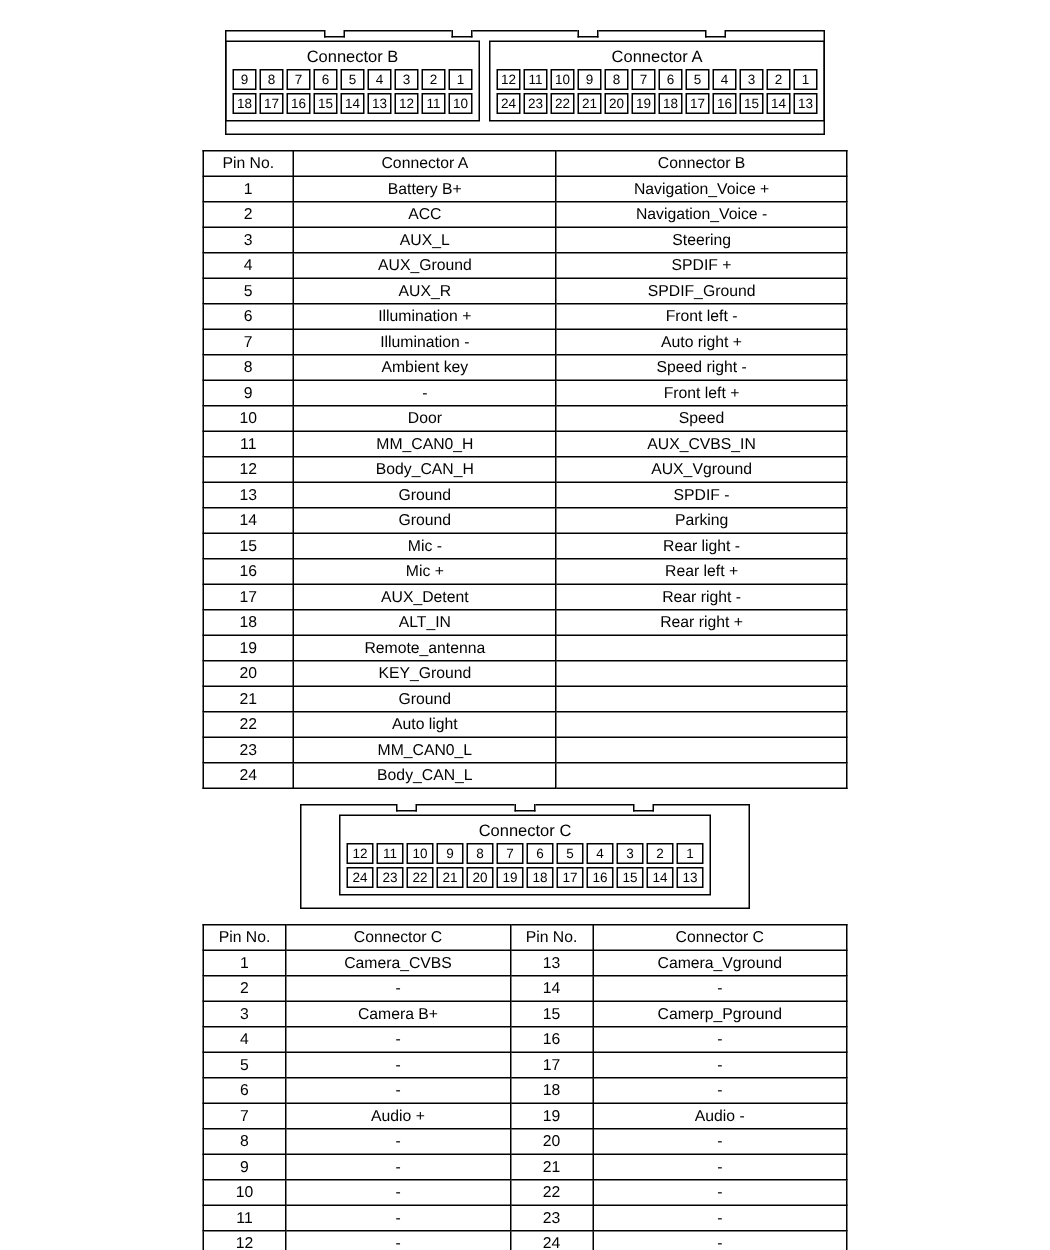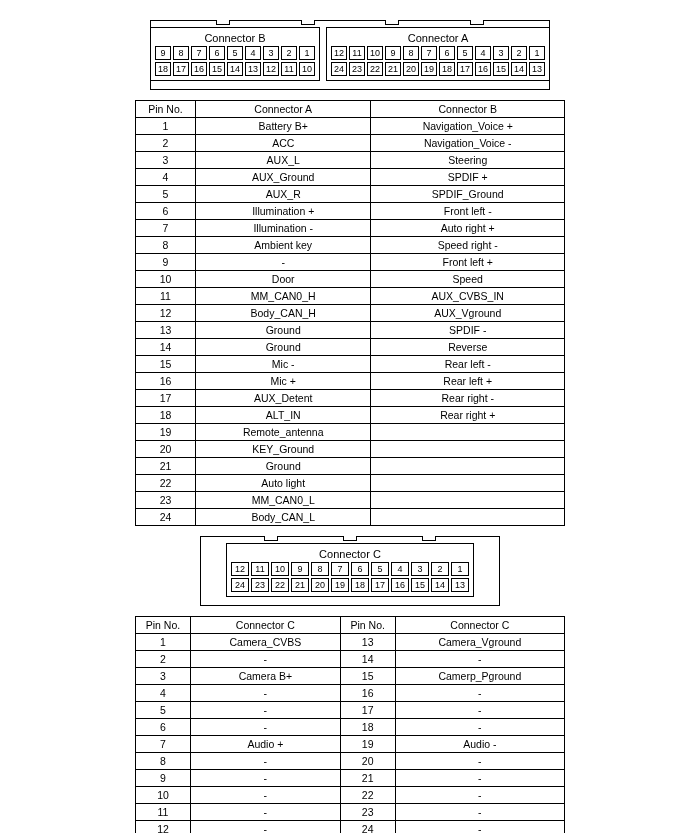--- a/index.html
+++ b/index.html
@@ -232,26 +232,26 @@
         <td>AUX_Vground</td>
       </tr>
       <tr>
         <td class="pincol">13</td>
         <td>Ground</td>
         <td>SPDIF -</td>
       </tr>
       <tr>
         <td class="pincol">14</td>
         <td>Ground</td>
-        <td>Reverse</td>
+        <td>Parking</td>
       </tr>
       <tr>
         <td class="pincol">15</td>
         <td>Mic -</td>
-        <td>Rear left -</td>
+        <td>Rear light -</td>
       </tr>
       <tr>
         <td class="pincol">16</td>
         <td>Mic +</td>
         <td>Rear left +</td>
       </tr>
       <tr>
         <td class="pincol">17</td>
         <td>AUX_Detent</td>
         <td>Rear right -</td>

